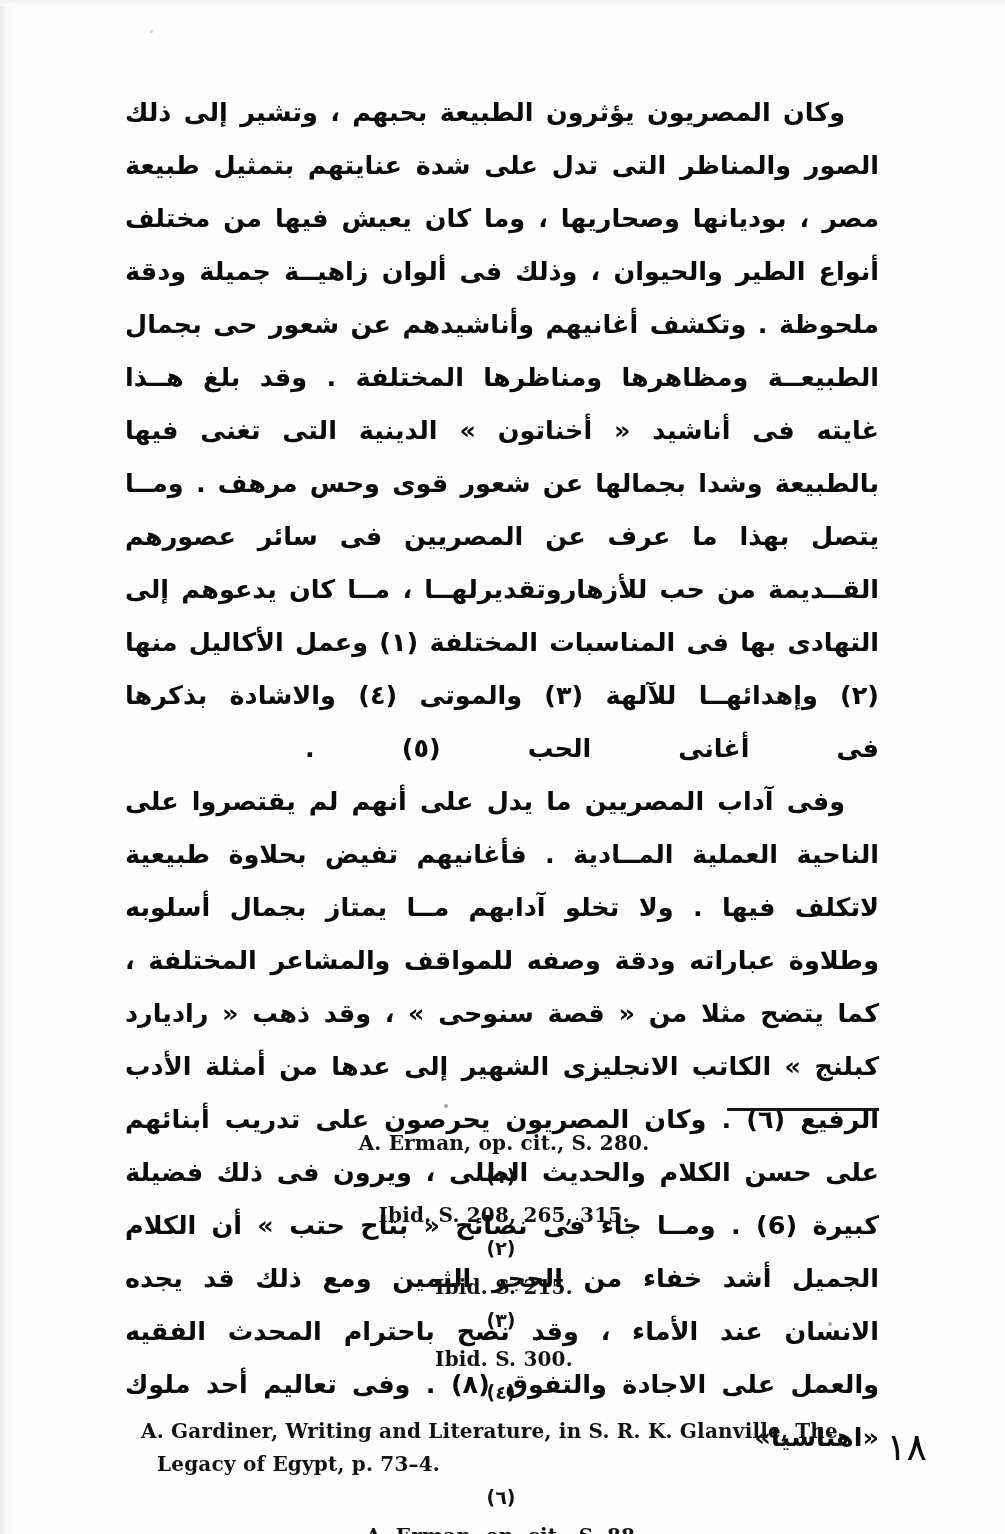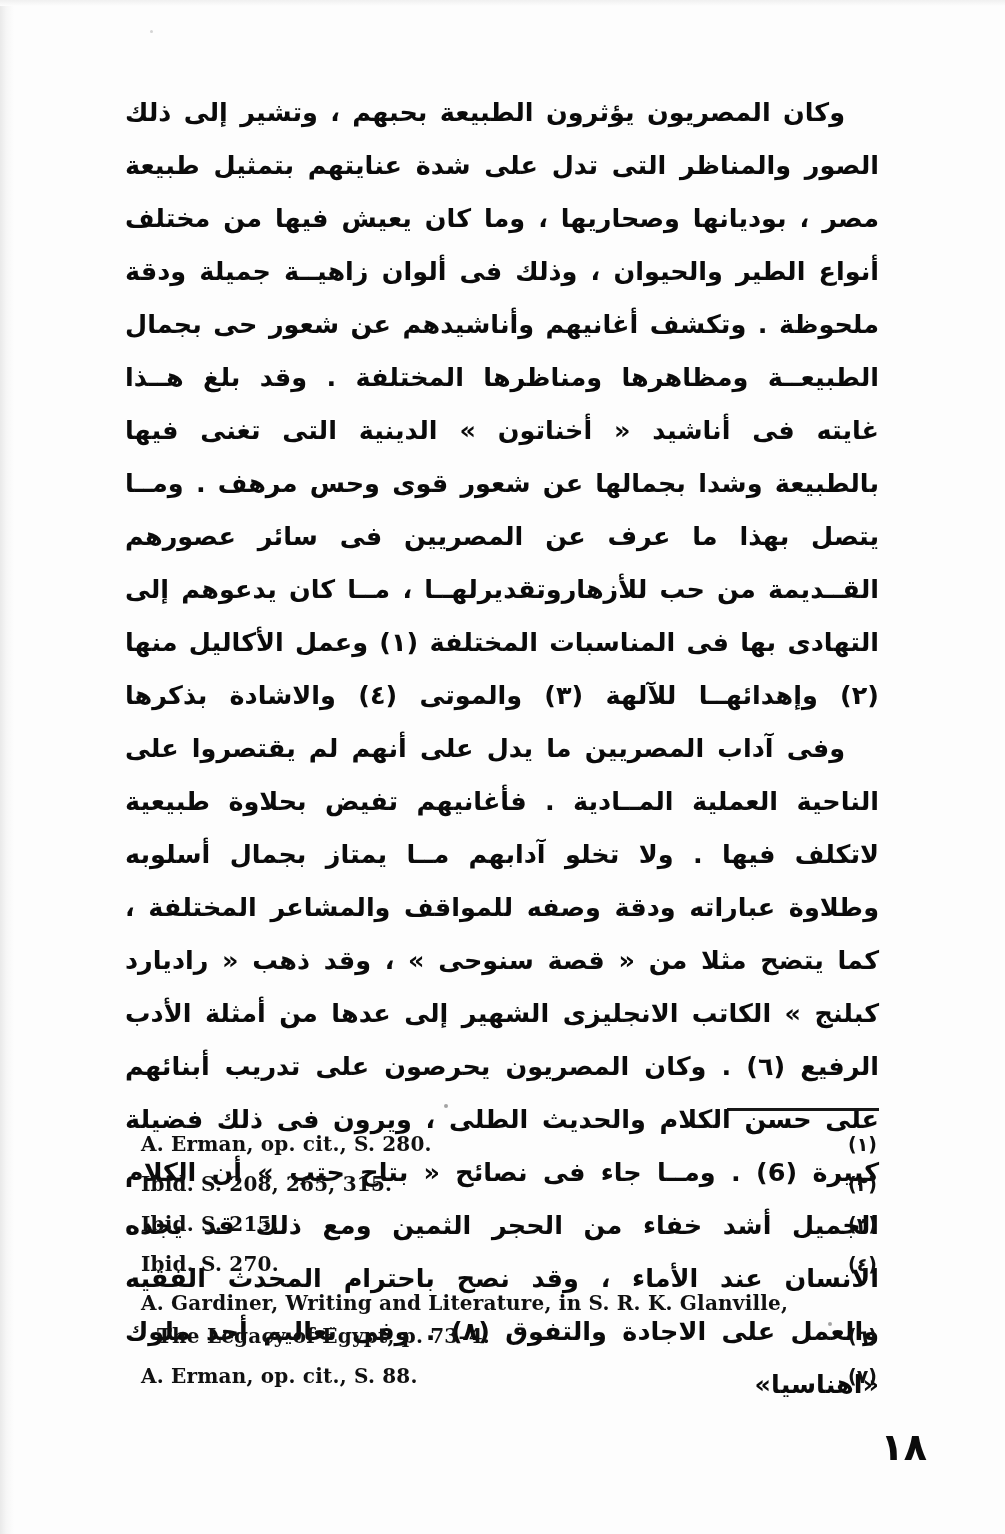--- a/index.html
+++ b/index.html
@@ -90,22 +90,22 @@
     margin: 0 0 0 auto;  
   }
   .fn-list {
     margin: 16px 0 0 0;
     padding: 0;
     list-style: none;
   }
   .fn-item {
     position: relative;
     display: flex;
-    flex-direction: row;
-    align-items: flex-end;
+    flex-direction: column;
+    align-items: center;
     justify-content: space-between;
     margin-bottom: 6px;
     min-height: 34px;
   }
   .fn-text {
     font-family: "DejaVu Serif", "Liberation Serif", serif;
     font-size: 20px;
     line-height: 33px;
     font-weight: 700;
     color: #111111;
@@ -132,21 +132,21 @@
     padding-right: 2px;
   }
 
   
   .page-number {
     position: absolute;
     right: 78px;
     top: 1425px;
     font-family: "DejaVu Sans", "Liberation Sans", sans-serif;
     font-size: 38px;
-    font-weight: 700;
+    font-weight: 400;
     color: #0b0b0b;
     direction: rtl;
     letter-spacing: 3px;
   }
 
   
   .speck {
     position: absolute;
     background: #5a5a5a;
     border-radius: 50%;
@@ -174,20 +174,21 @@
         <span class="indent"></span><span>وكان المصريون يؤثرون الطبيعة بحبهم ، وتشير إلى ذلك الصور والمناظر</span>
         <span>التى تدل على شدة عنايتهم بتمثيل طبيعة مصر ، بوديانها وصحاريها ، وما كان</span>
         <span>يعيش فيها من مختلف أنواع الطير والحيوان ، وذلك فى ألوان زاهيــة جميلة</span>
         <span>ودقة ملحوظة .  وتكشف أغانيهم وأناشيدهم عن شعور حى بجمال الطبيعــة</span>
         <span>ومظاهرها ومناظرها المختلفة .  وقد بلغ هــذا غايته فى أناشيد « أخناتون »</span>
         <span>الدينية التى تغنى فيها بالطبيعة وشدا بجمالها عن شعور قوى وحس مرهف .</span>
         <span>ومــا يتصل بهذا ما عرف عن المصريين فى سائر عصورهم القــديمة من حب</span>
         <span>للأزهاروتقديرلهــا ، مــا كان يدعوهم إلى التهادى بها فى المناسبات المختلفة (١)</span>
         <span>وعمل الأكاليل منها (٢) وإهدائهــا للآلهة (٣) والموتى (٤) والاشادة بذكرها</span>
       </p>
+      <p class="closing-line">فى أغانى الحب (٥) .</p>
 
       <p class="para">
         <span class="indent"></span><span>وفى آداب المصريين ما يدل على أنهم لم يقتصروا على الناحية العملية المــادية .</span>
         <span>فأغانيهم تفيض بحلاوة طبيعية لاتكلف فيها .  ولا تخلو آدابهم مــا يمتاز بجمال</span>
         <span>أسلوبه وطلاوة عباراته ودقة وصفه للمواقف والمشاعر المختلفة ، كما يتضح</span>
         <span>مثلا من « قصة سنوحى » ، وقد ذهب « راديارد كبلنج » الكاتب الانجليزى</span>
         <span>الشهير إلى عدها من أمثلة الأدب الرفيع (٦) .  وكان المصريون يحرصون</span>
         <span>على تدريب أبنائهم على حسن الكلام والحديث الطلى ، ويرون فى ذلك فضيلة</span>
         <span>كبيرة (6) .  ومــا جاء فى نصائح « بتاح حتب » أن الكلام الجميل أشد خفاء</span>
         <span>من الحجر الثمين ومع ذلك قد يجده الانسان عند الأماء ، وقد نصح باحترام</span>
@@ -206,21 +207,21 @@
       </li>
       <li class="fn-item">
         <span class="fn-text">Ibid. S. 208, 265, 315.</span>
         <span class="fn-num">(٢)</span>
       </li>
       <li class="fn-item">
         <span class="fn-text">Ibid. S. 215.</span>
         <span class="fn-num">(٣)</span>
       </li>
       <li class="fn-item">
-        <span class="fn-text">Ibid. S. 270.</span>
+        <span class="fn-text">Ibid. S. 300.</span>
         <span class="fn-num">(٤)</span>
       </li>
       <li class="fn-item">
         <span class="fn-text hanging">A. Gardiner, Writing and Literature, in S. R. K. Glanville, The Legacy of Egypt, p. 73–4.</span>
         <span class="fn-num">(٦)</span>
       </li>
       <li class="fn-item">
         <span class="fn-text hanging">A. Erman, op. cit., S. 88.</span>
         <span class="fn-num">(٧)</span>
       </li>

